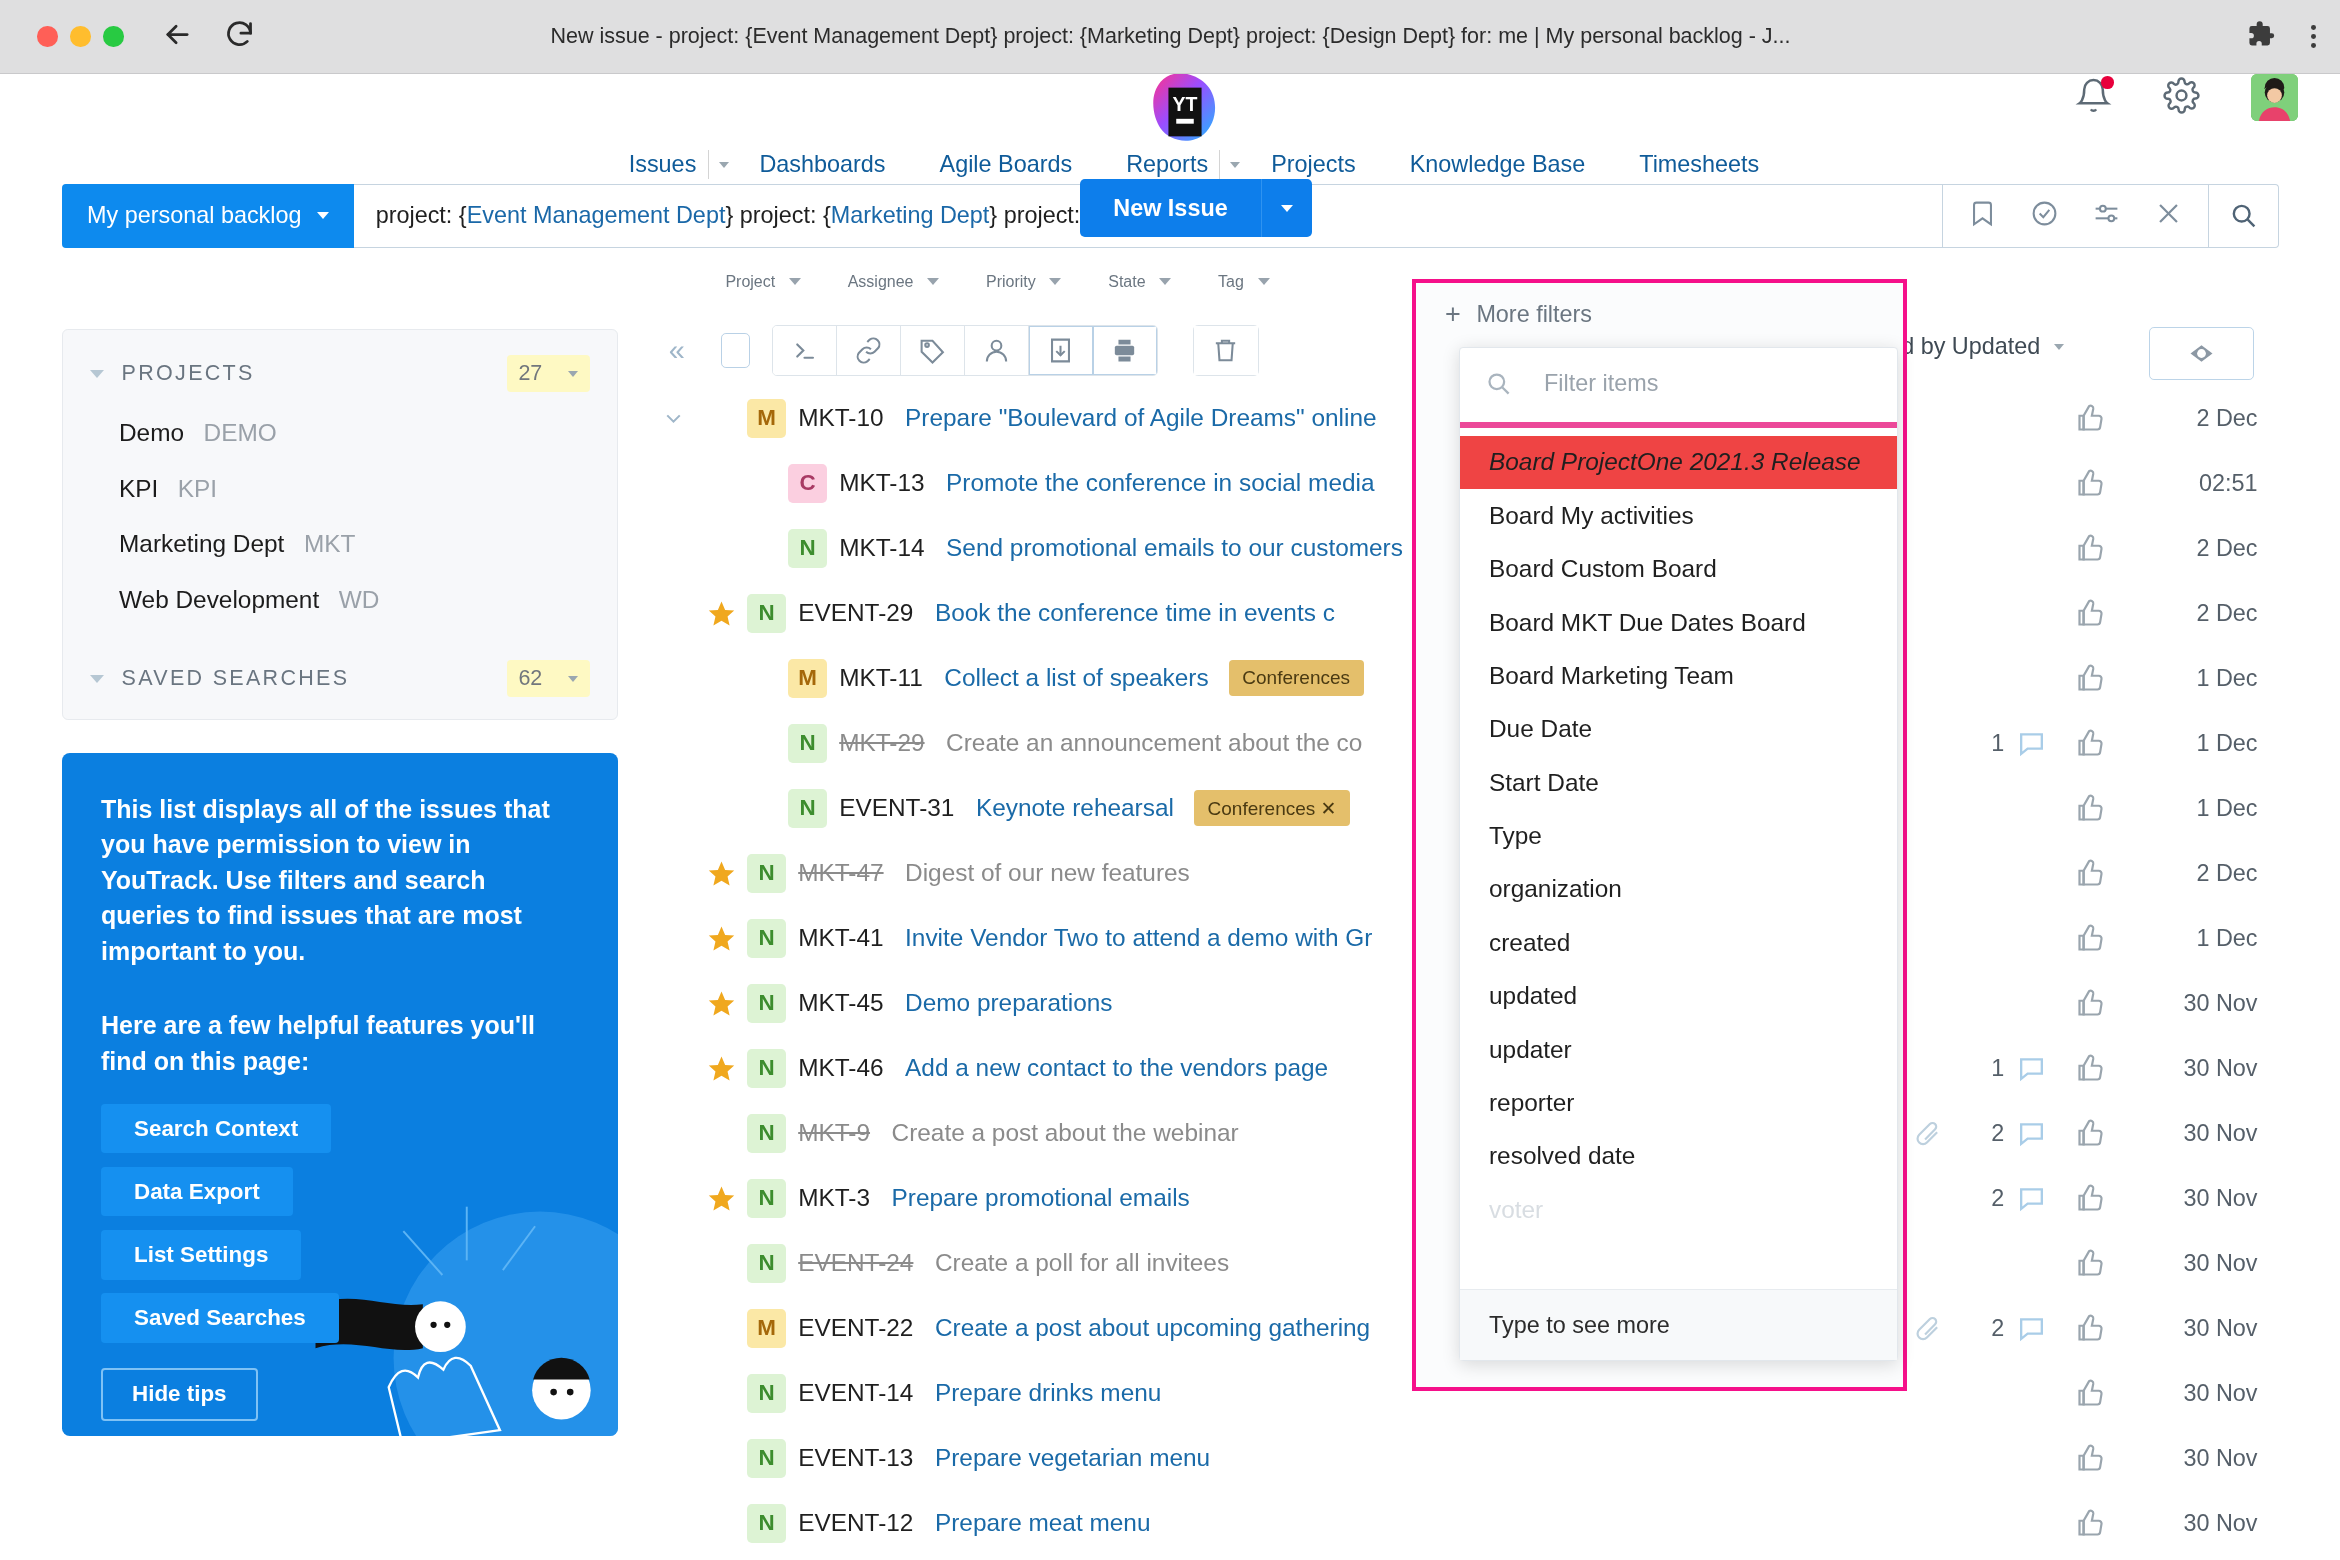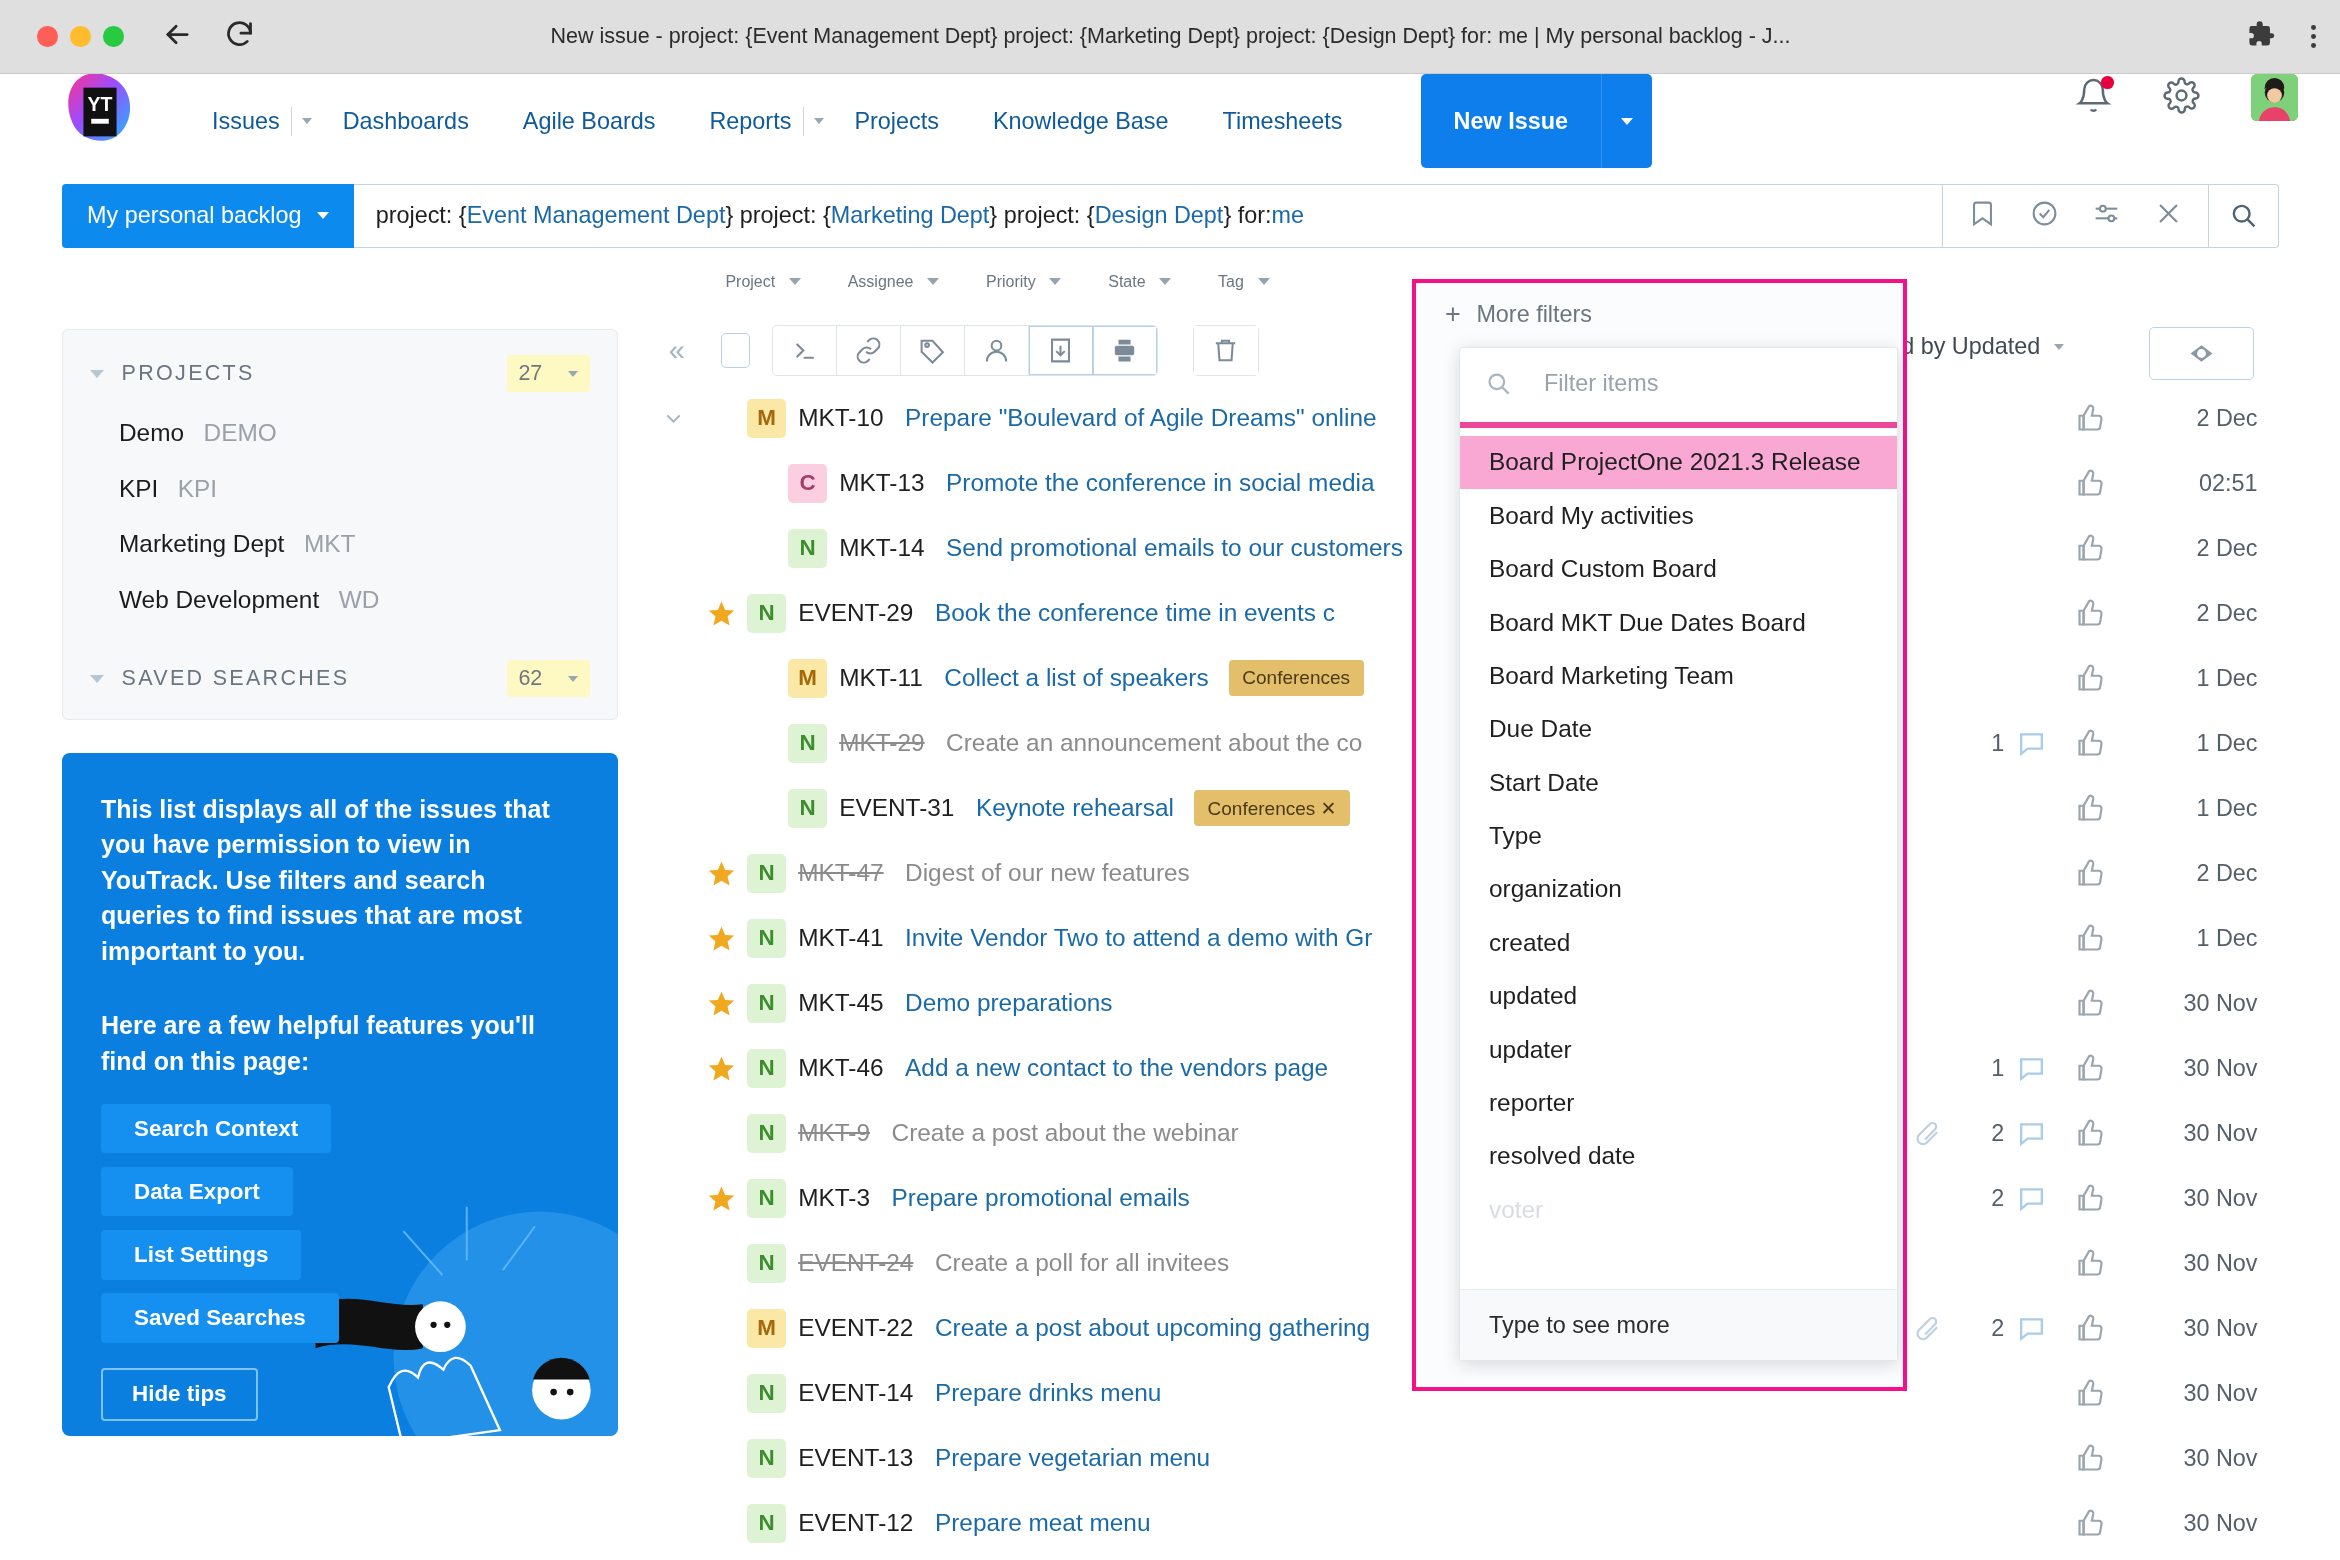--- a/index.html
+++ b/index.html
@@ -30,22 +30,22 @@
   }
   .chrome-right {
     position: absolute; right: 25px; display: flex; align-items: center; gap: 35px;
   }
   .puzzle { width: 29px; height: 29px; color: #3c3c3c; }
   .kebab { display: flex; flex-direction: column; gap: 3.9px; align-items: center; }
   .kebab i { width: 4.9px; height: 4.9px; border-radius: 50%; background: #3c3c3c; display: block; }
 
   
   .yt-header {
-    height: 94px; background: #fff; display: flex; 
-    padding: 0 33px; position: relative;
+    height: 94px; background: #fff; display: flex; align-items: center;
+    padding: 0 33px; position: relative; flex-direction: column;
   }
   .yt-logo { width: 76px; height: 76px; margin-left: 29px; position: relative; }
   .main-nav { display: flex; align-items: center; margin-left: 47px; gap: 0; }
   .nav-item {
     font-size: 23.4px; color: #0f5b99; padding: 0 27px; white-space: nowrap;
     cursor: pointer;
   }
   .nav-caret {
     display: flex; align-items: center; padding-left: 9.8px; padding-right: 3.9px;
     border-left: 1px solid #d4d4d4; height: 29px; margin-left: -15.6px;
@@ -238,21 +238,21 @@
   .mf-search-input {
     border: none; outline: none; font-size: 23.4px; color: #1f1f1f;
     font-family: "Liberation Sans", sans-serif; width: 100%; background: transparent;
   }
   .mf-search-input::placeholder { color: #9aa3ac; }
   .mf-list { flex: 1; overflow: hidden; padding-top: 7.8px; }
   .mf-item {
     padding: 12.7px 29px; font-size: 24.4px; color: #1f1f1f; cursor: pointer;
     white-space: nowrap;
   }
-  .mf-item.selected { background: #f9a8d4; }
+  .mf-item.selected { background: #ef4444; font-style: italic; }
   .mf-item.fading { color: #d8dde2; }
   .mf-footer {
     border-top: 1px solid #e7ebef; background: #f7f9fa; padding: 21.5px 29px;
     font-size: 23.4px; color: #2c2c2c; flex-shrink: 0; cursor: pointer;
   }
 </style>
 </head>
 <body>
 
 <div class="browser-chrome">

